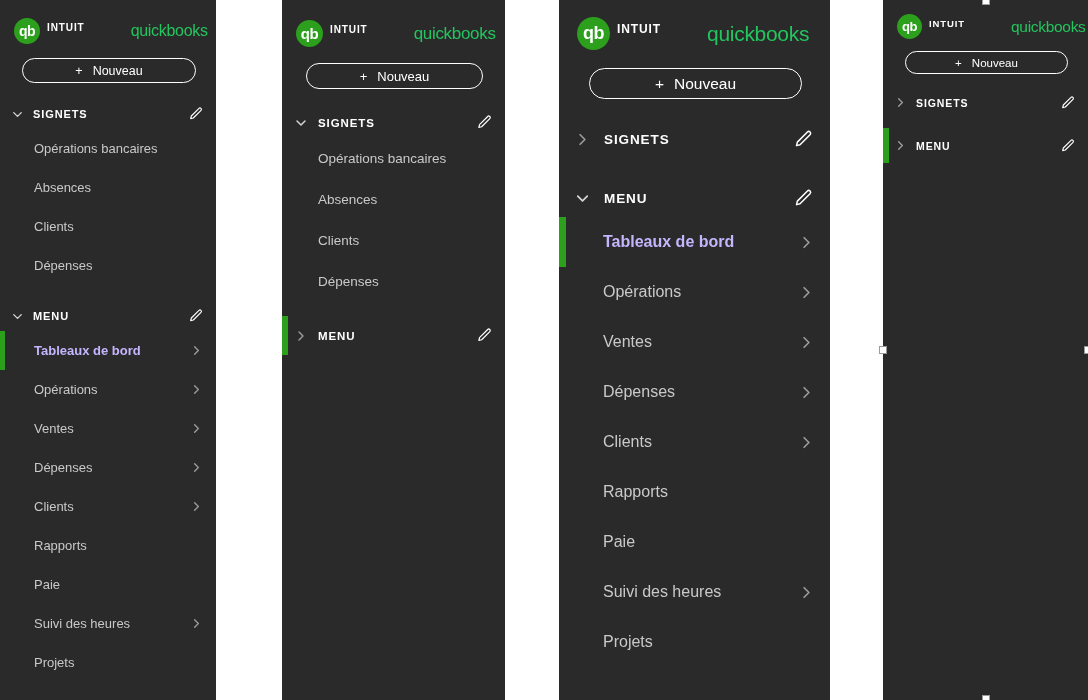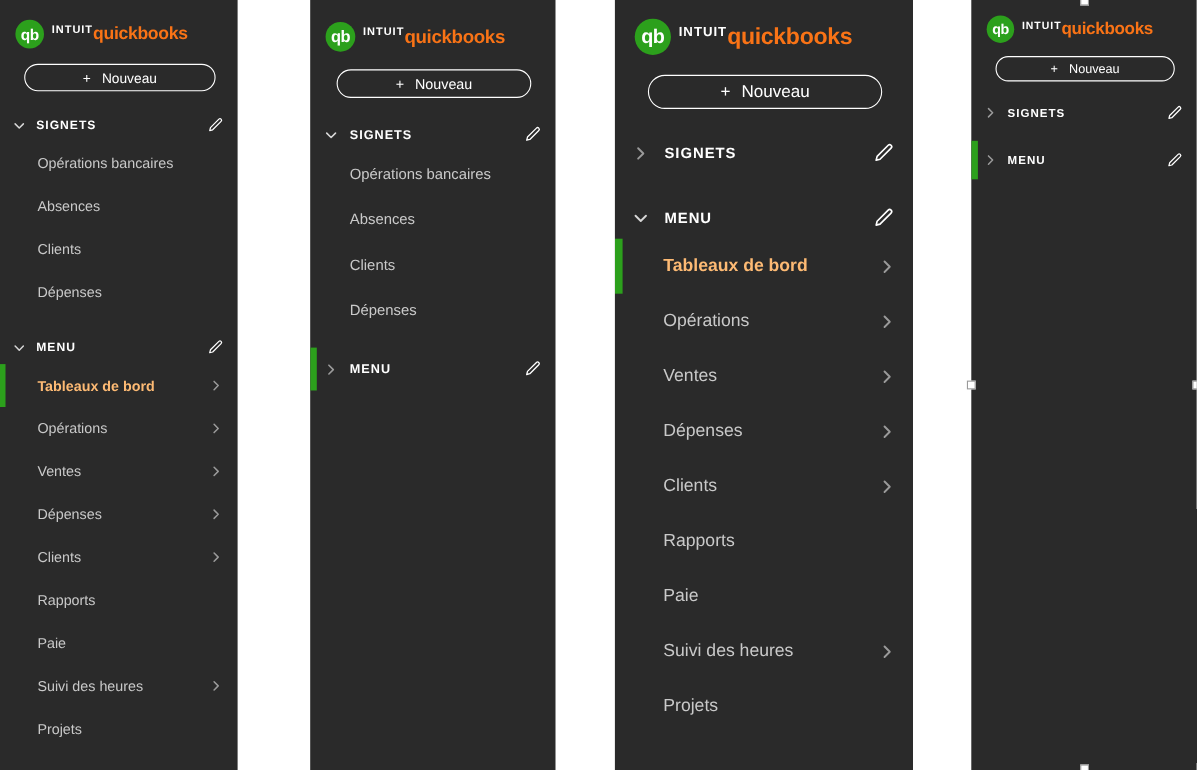--- a/index.html
+++ b/index.html
@@ -44,23 +44,24 @@
     letter-spacing: -0.5px;
     flex: none;
   }
   .brand-words { display: flex; flex-direction: row; line-height: 1; }
   .brand-intuit {
     color: #ffffff;
     font-weight: 700;
     letter-spacing: 0.9px;
   }
   .brand-qb {
-    color: #f97316;
-    font-weight: 700;
+    color: #22c55e;
+    font-weight: 400;
     letter-spacing: -0.3px;
+    margin-left: 46px;
   }
 
   
   .new-btn {
     display: flex;
     align-items: center;
     justify-content: center;
     gap: 10px;
     border: 1.6px solid #ffffff;
     border-radius: 999px;
@@ -107,21 +108,21 @@
     position: relative;
     cursor: pointer;
     box-sizing: border-box;
   }
   .nav-label {
     color: #c9c9c9;
     flex: 1;
     white-space: nowrap;
   }
   .nav-item.active .nav-label {
-    color: #fdba74;
+    color: #c4b5fd;
     font-weight: 700;
   }
   .nav-arrow {
     flex: none;
     display: flex;
     align-items: center;
     justify-content: center;
   }
   .nav-arrow svg { display: block; }
 

